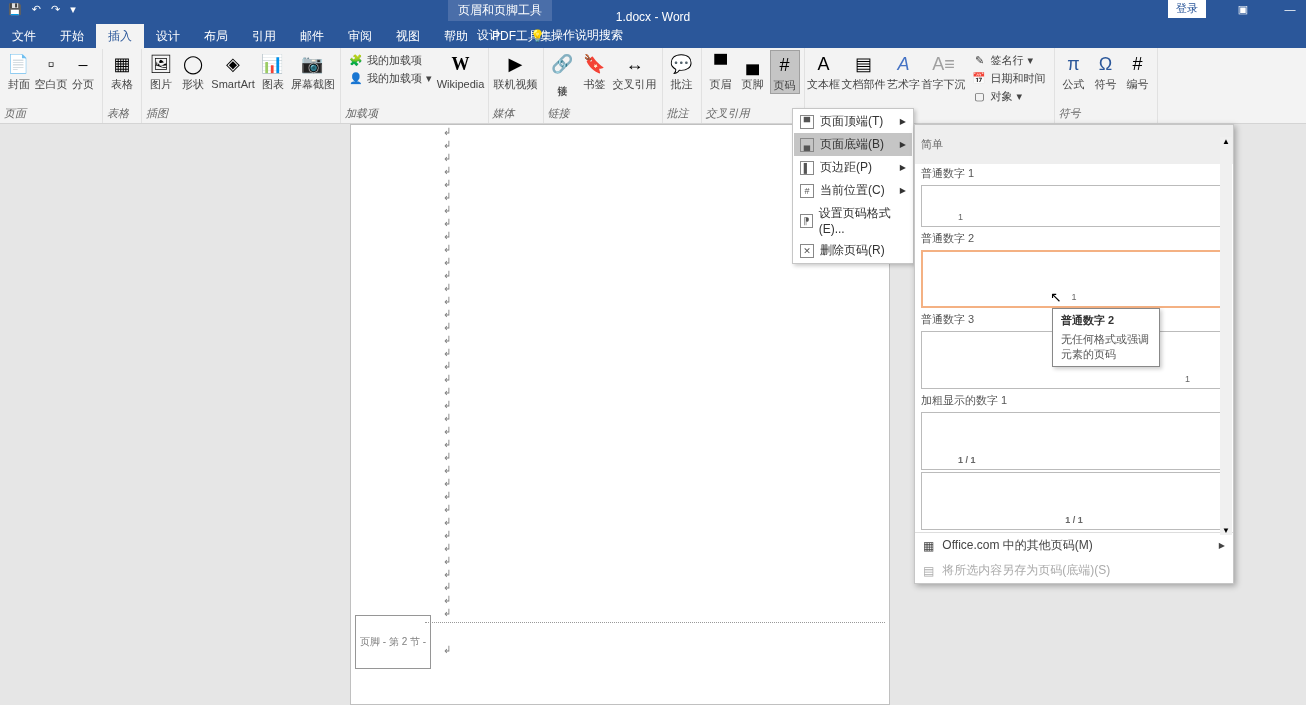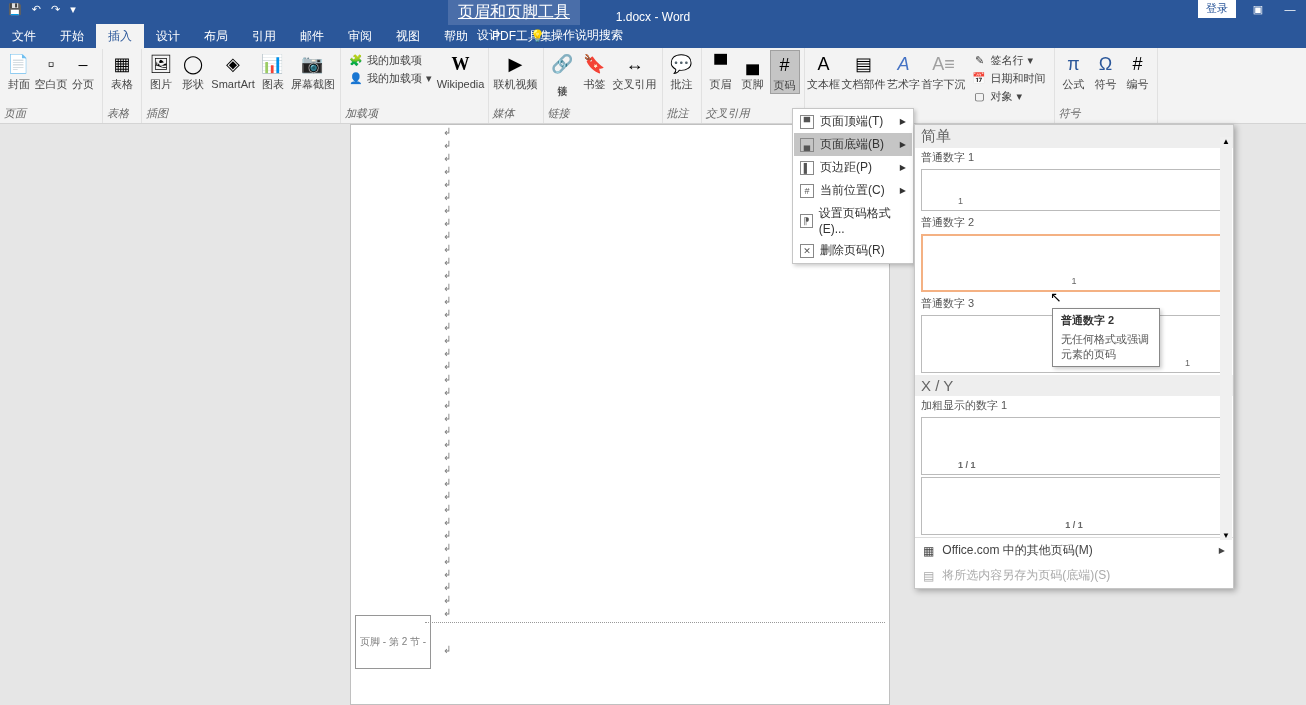--- a/index.html
+++ b/index.html
@@ -2,23 +2,23 @@
 <html><head>
 <meta charset="utf-8">
 <style>
 * { margin: 0; padding: 0; box-sizing: border-box; font-family: "Microsoft YaHei", sans-serif; }
 body { background: #e6e6e6; width: 1306px; height: 705px; overflow: hidden; font-size: 12px; }
 
 
 .title-bar { background: #2b579a; height: 48px; display: flex; align-items: flex-start; color: white; position: relative; }
 .qa-toolbar { display: flex; gap: 10px; padding: 2px 8px; height: 18px; align-items: center; font-size: 11px;}
 .qa-icon { cursor: pointer; }
-.context-tab { position: absolute; left: 448px; top: 0; background: #4A6EA9; padding: 2px 10px; font-size: 16px; text-decoration: underline;}
+.context-tab { position: absolute; left: 448px; top: 0; background: #4A6EA9; padding: 2px 10px; font-size: 12px;}
 .doc-title { position: absolute; left: 50%; transform: translateX(-50%); top: 10px; font-size: 12px; }
-.win-controls { position: absolute; right: 0; top: 0; display: flex; gap: 0px; }
+.win-controls { position: absolute; right: 0; top: 0; display: flex; gap: 15px; }
 .win-btn { width: 32px; height: 18px; text-align: center; font-size: 11px; line-height: 18px; cursor: pointer;}
 .login-btn { background: white; color: #2b579a; padding: 1px 8px; margin-right: 6px; font-size: 11px;}
 
 
 .tab-row { position: absolute; left: 0; bottom: 0; display: flex; height: 24px; align-items: flex-start;}
 .tab { padding: 4px 12px; color: white; cursor: pointer; font-size: 12px; white-space: nowrap;}
 .tab.active { background: #f3f3f3; color: #2b579a; }
 .tab.context { position: absolute; left: 465px; bottom: 0; }
 .tell-me { position: absolute; left: 530px; bottom: 4px; display: flex; align-items: center; gap: 6px; color: white; font-size: 12px;}
 
@@ -45,21 +45,21 @@
 
 
 .dd-menu { position: absolute; top: 108px; left: 792px; width: 122px; background: #fff; border: 1px solid #c6c6c6; box-shadow: 2px 2px 4px rgba(0,0,0,0.2); padding: 1px;}
 .dd-item { display: flex; align-items: center; padding: 3px 6px; font-size: 12px; color: #333; gap: 6px; cursor: pointer;}
 .dd-item.hi { background: #c5c5c5;}
 .dd-item .arrow { margin-left: auto; font-size: 8px;}
 .dd-ic { width: 14px; height: 14px; display: inline-block; border: 1px solid #888; font-size: 9px; text-align:center; line-height:12px; color: #555;}
 
 
 .gallery { position: absolute; top: 124px; left: 914px; width: 320px; background: #fff; border: 1px solid #c6c6c6; box-shadow: 2px 2px 6px rgba(0,0,0,0.3);}
-.gal-header { background: #eee; color: #666; font-size: 15px; padding: 2px 6px;}
+.gal-header { background: #eee; color: #666; font-size: 11px; padding: 12px 6px;}
 .gal-item-label { color: #555; font-size: 11px; padding: 2px 6px;}
 .gal-preview { margin: 2px 6px; height: 42px; border: 1px solid #bbb; background: #fff; position: relative;}
 .gal-preview.big { height: 58px;}
 .gal-preview .pn { position: absolute; bottom: 4px; font-size: 9px; color: #666;}
 .gal-item.selected .gal-preview { border: 2px solid #f4b183; background: #fff;}
 .gal-footer { border-top: 1px solid #ddd; }
 .gal-foot-item { display: flex; align-items: center; gap: 8px; padding: 4px 8px; font-size: 12px; color: #444;}
 .gal-foot-item .arrow { margin-left:auto; font-size:8px;}
 .gal-foot-item.dis { color:#aaa;}
 
@@ -378,21 +378,20 @@
         </div>
     </div>
 
     <div class="gal-item">
       <div class="gal-item-label">普通数字 3</div>
       <div class="gal-preview big">
           <span class="pn" style="right:36px;">1</span>
         </div>
     </div>
 
-    <div class="gal-header">X / Y</div>
 
     <div class="gal-item">
       <div class="gal-item-label">加粗显示的数字 1</div>
       <div class="gal-preview big">
           <span class="pn" style="left:36px;font-weight:bold;">1 / 1</span>
         </div>
     </div>
 
     <div class="gal-item">
       <div class="gal-preview big">

